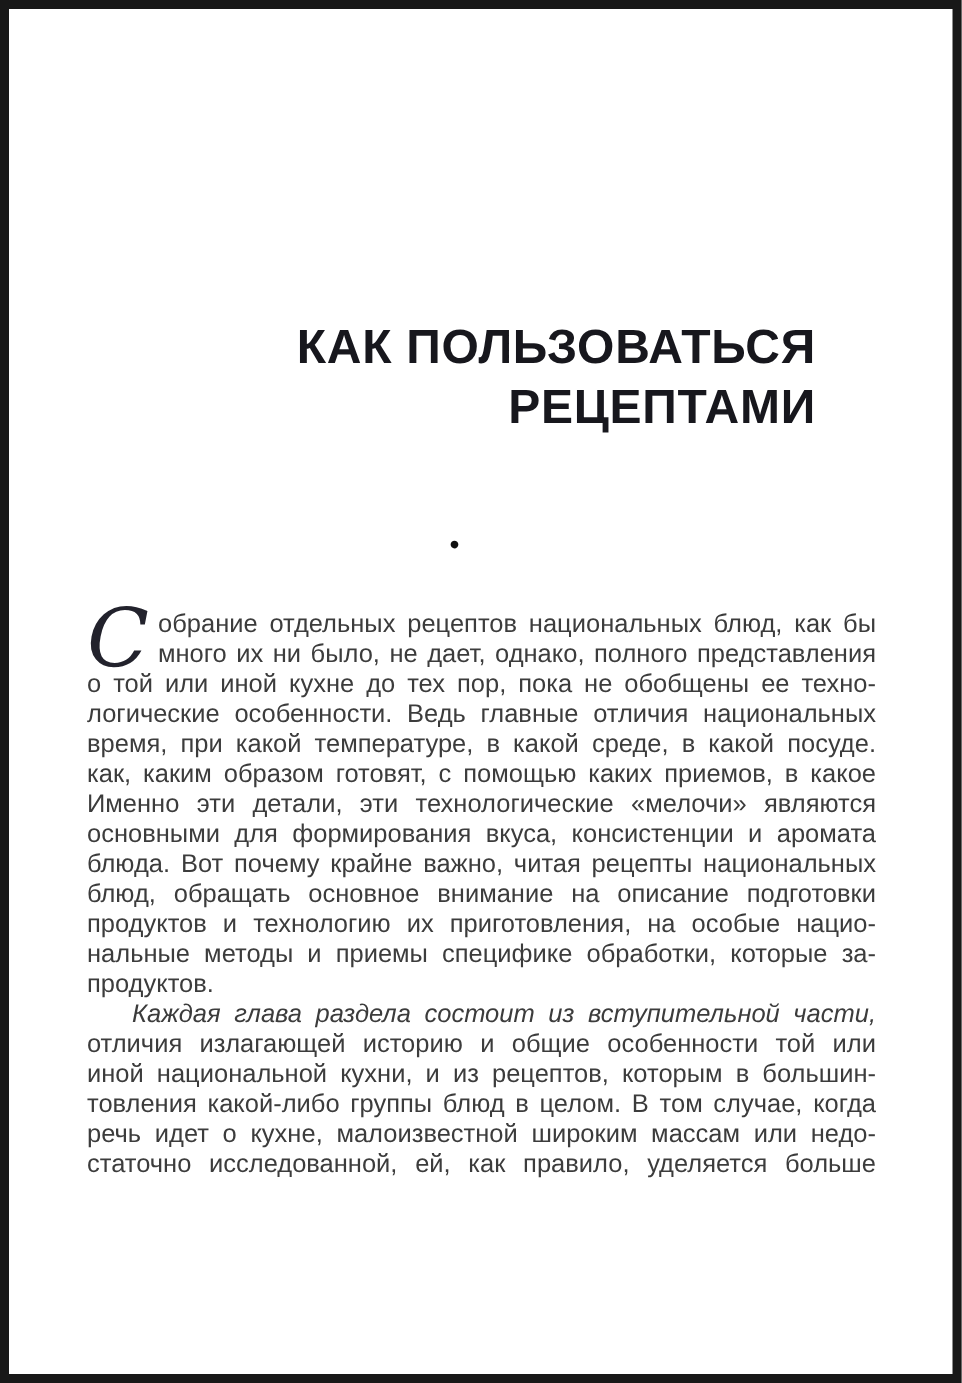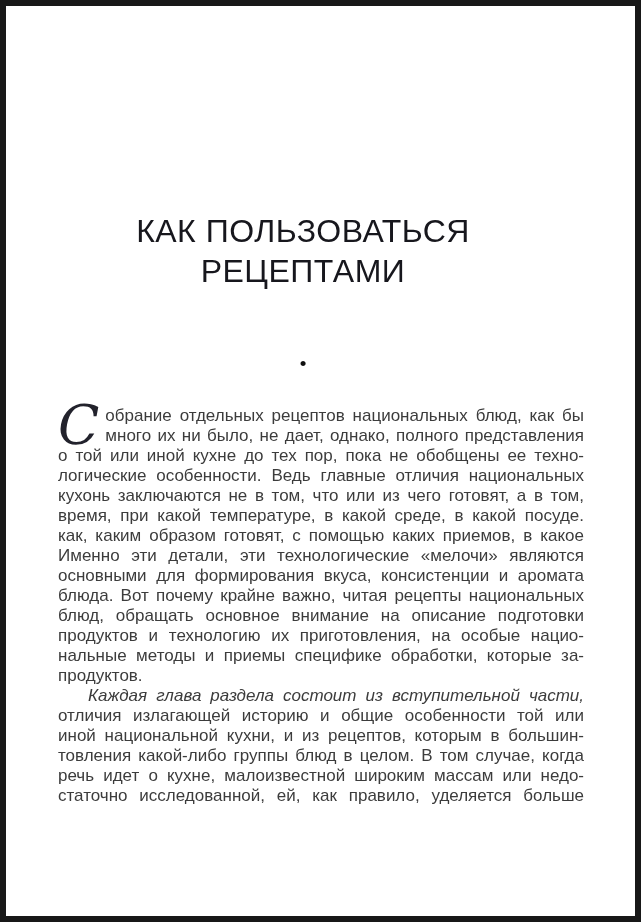--- a/index.html
+++ b/index.html
@@ -20,27 +20,28 @@
   .content-col {
     margin-left: 52px;
     width: 526px;
   }
   .title-wrap {
     width: 490px;
     margin-top: 205px;
     text-align: center;
   }
   .chapter-title {
-    margin: 16px;
+    margin: 4px;
     font-family: "Liberation Sans", sans-serif;
-    font-weight: normal;
+    font-weight: bold;
     font-size: 32px;
     line-height: 40px;
     letter-spacing: 0.5px;
     color: var(--title-text, #17171d);
+    text-align: right;
   }
   .chapter-title .t-line { display: block; }
   .separator-wrap {
     width: 490px;
     margin-top: 63px;
     height: 20px;
     line-height: 20px;
     text-align: center;
     font-size: 19px;
     color: #101010;
@@ -89,21 +90,20 @@
 
     <div class="separator-wrap">•</div>
 
     <div class="body-text">
         <div class="paragraph">
           <span class="dropcap">С</span>
           <div class="line">обрание отдельных рецептов национальных блюд, как бы</div>
           <div class="line">много их ни было, не дает, однако, полного представления</div>
           <div class="line">о той или иной кухне до тех пор, пока не обобщены ее техно-</div>
           <div class="line">логические особенности. Ведь главные отличия национальных</div>
-          <div class="line">кухонь заключаются не в том, что или из чего готовят, а в том,</div>
           <div class="line">время, при какой температуре, в какой среде, в какой посуде.</div>
           <div class="line">как, каким образом готовят, с помощью каких приемов, в какое</div>
           <div class="line">Именно эти детали, эти технологические «мелочи» являются</div>
           <div class="line">основными для формирования вкуса, консистенции и аромата</div>
           <div class="line">блюда. Вот почему крайне важно, читая рецепты национальных</div>
           <div class="line">блюд, обращать основное внимание на описание подготовки</div>
           <div class="line">продуктов и технологию их приготовления, на особые нацио-</div>
           <div class="line">нальные методы и приемы специфике обработки, которые за-</div>
           <div class="line flush">продуктов.</div>
         </div>

